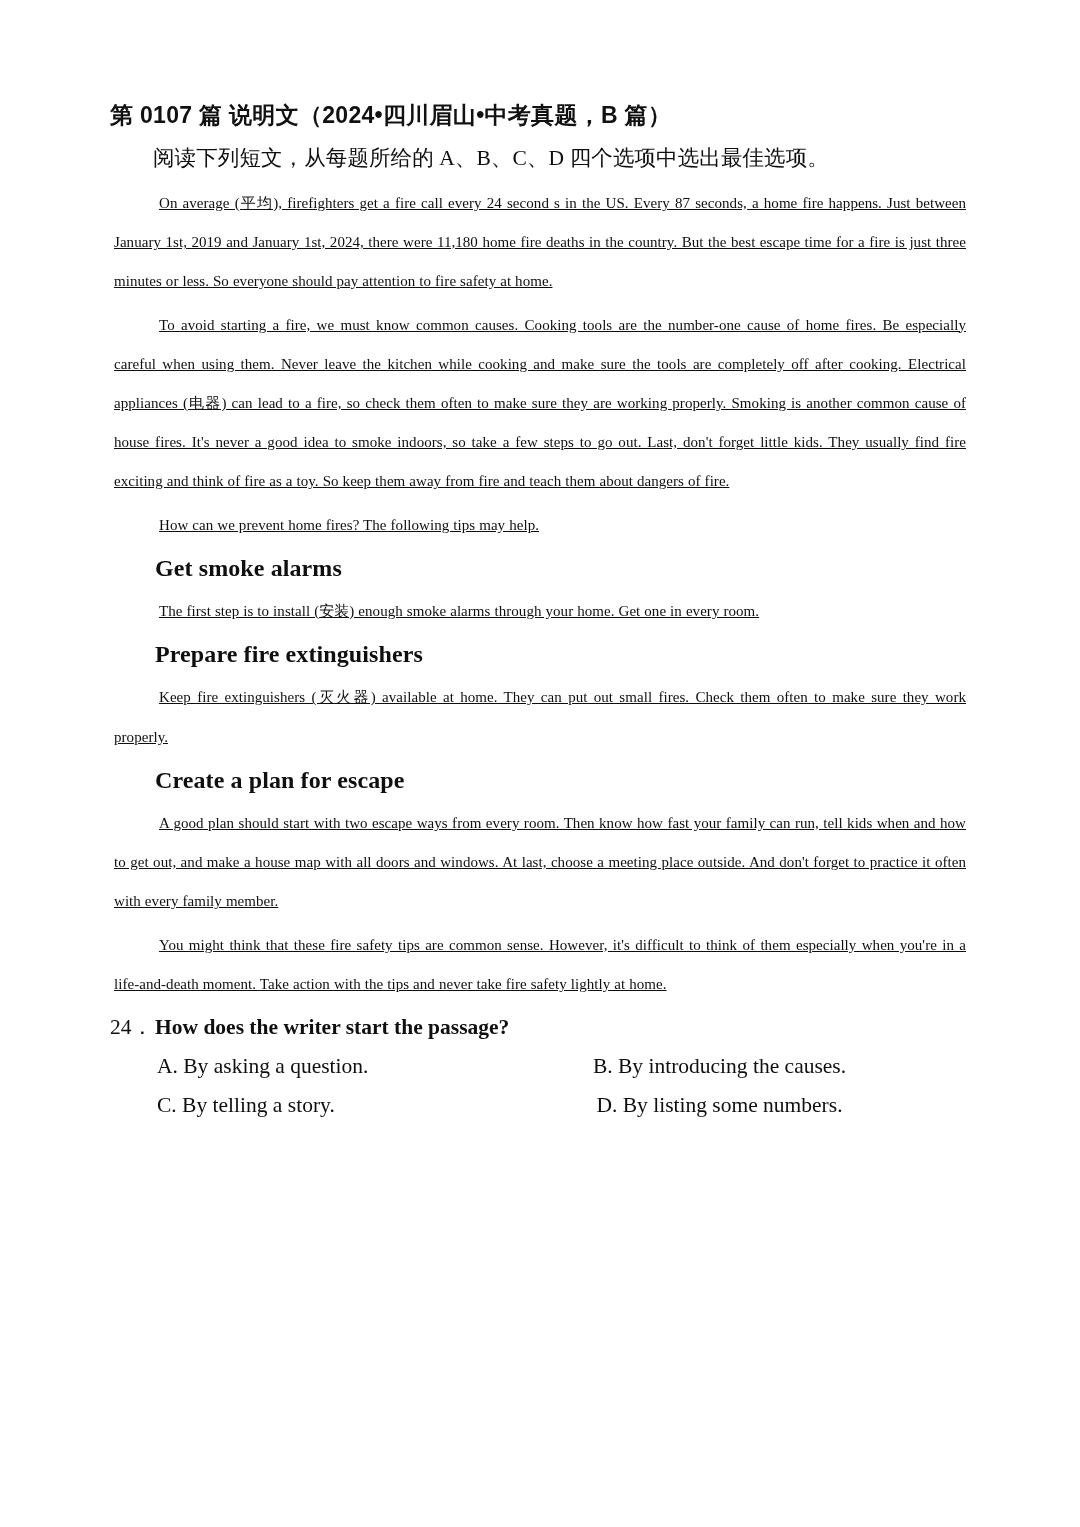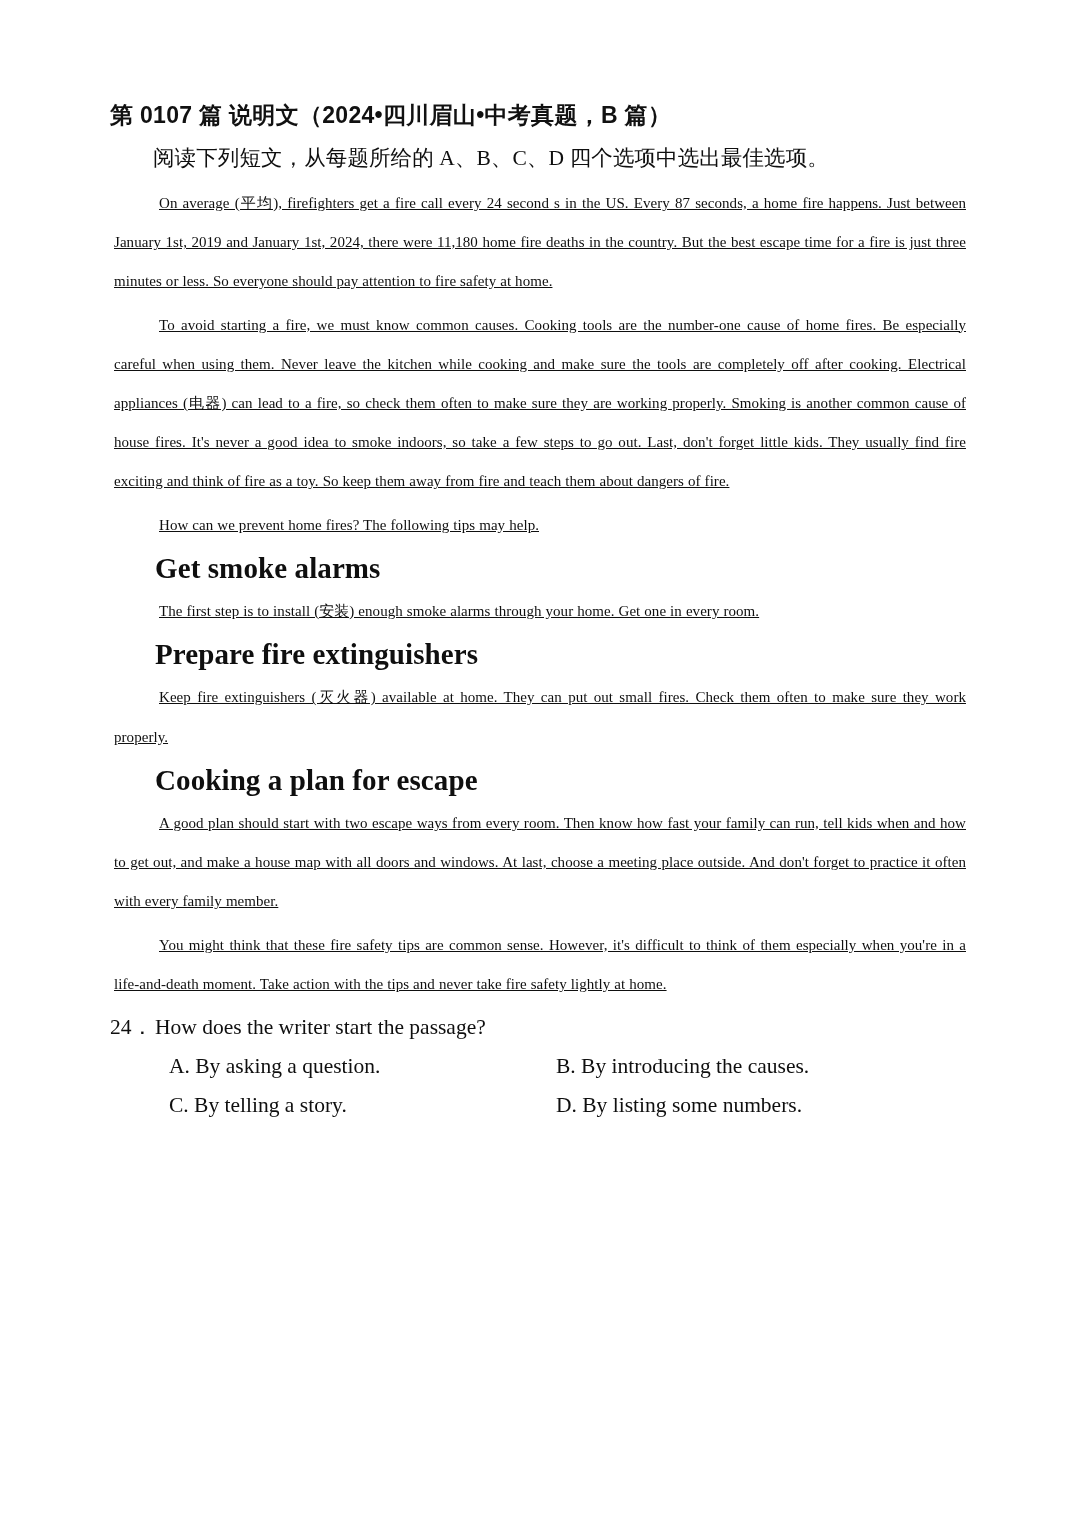--- a/index.html
+++ b/index.html
@@ -50,21 +50,21 @@
     margin: 4px;
     text-align: justify;
     text-justify: inter-word;
     text-indent: 45px;
     letter-spacing: 0.05px;
     word-spacing: 0.2px;
     text-decoration: underline;
   }
 
   h3.sub {
-    font-size: 29px;
+    font-size: 24px;
     line-height: 39.2px;
     font-weight: bold;
     margin: 0;
     text-indent: 45px;
     letter-spacing: 0.1px;
   }
 
   
   .question {
     margin: 0;
@@ -73,34 +73,33 @@
     font-size: 21.5px;
     line-height: 39.2px;
     display: flex;
     align-items: center;
   }
   .q-num {
     width: 45px;
     flex: 0 0 45px;
     white-space: nowrap;
   }
-  .q-text { flex: 1 1 auto; }
+  .q-text { flex: 1 1 auto; font-weight: bold; }
 
   .opt-row {
     display: flex;
     font-size: 21.5px;
     line-height: 39.2px;
     padding-left: 47px;
   }
   .opt-col {
     flex: 0 0 375px;
     width: 375px;
-    margin-left: 12px;
   }
-  .opt-col.right { flex: 0 0 auto; }
+  .opt-col.right { flex: 0 0 auto; text-align: center; }
 
   
   .footer {
     position: absolute;
     left: 0;
     top: 1432px;
     width: 1080px;
     text-align: center;
     font-size: 19px;
     line-height: 26px;
@@ -126,21 +125,21 @@
     <p class="para">To avoid starting a fire, we must know common causes. Cooking tools are the number-one cause of home fires. Be especially careful when using them. Never leave the kitchen while cooking and make sure the tools are completely off after cooking. Electrical appliances (电器) can lead to a fire, so check them often to make sure they are working properly. Smoking is another common cause of house fires. It's never a good idea to smoke indoors, so take a few steps to go out. Last, don't forget little kids. They usually find fire exciting and think of fire as a toy. So keep them away from fire and teach them about dangers of fire.</p>
 
     <p class="para">How can we prevent home fires? The following tips may help.</p>
 
     <h3 class="sub">Get smoke alarms</h3>
     <p class="para">The first step is to install (安装) enough smoke alarms through your home. Get one in every room.</p>
 
     <h3 class="sub">Prepare fire extinguishers</h3>
     <p class="para">Keep fire extinguishers (灭火器) available at home. They can put out small fires. Check them often to make sure they work properly.</p>
 
-    <h3 class="sub">Cooking a plan for escape</h3>
+    <h3 class="sub">Create a plan for escape</h3>
     <p class="para">A good plan should start with two escape ways from every room. Then know how fast your family can run, tell kids when and how to get out, and make a house map with all doors and windows. At last, choose a meeting place outside. And don't forget to practice it often with every family member.</p>
 
     <p class="para">You might think that these fire safety tips are common sense. However, it's difficult to think of them especially when you're in a life-and-death moment. Take action with the tips and never take fire safety lightly at home.</p>
 
     <div class="question">
       <div class="q-line">
         <span class="q-num">24．</span>
         <span class="q-text">How does the writer start the passage?</span>
       </div>
       <div class="opt-row">

